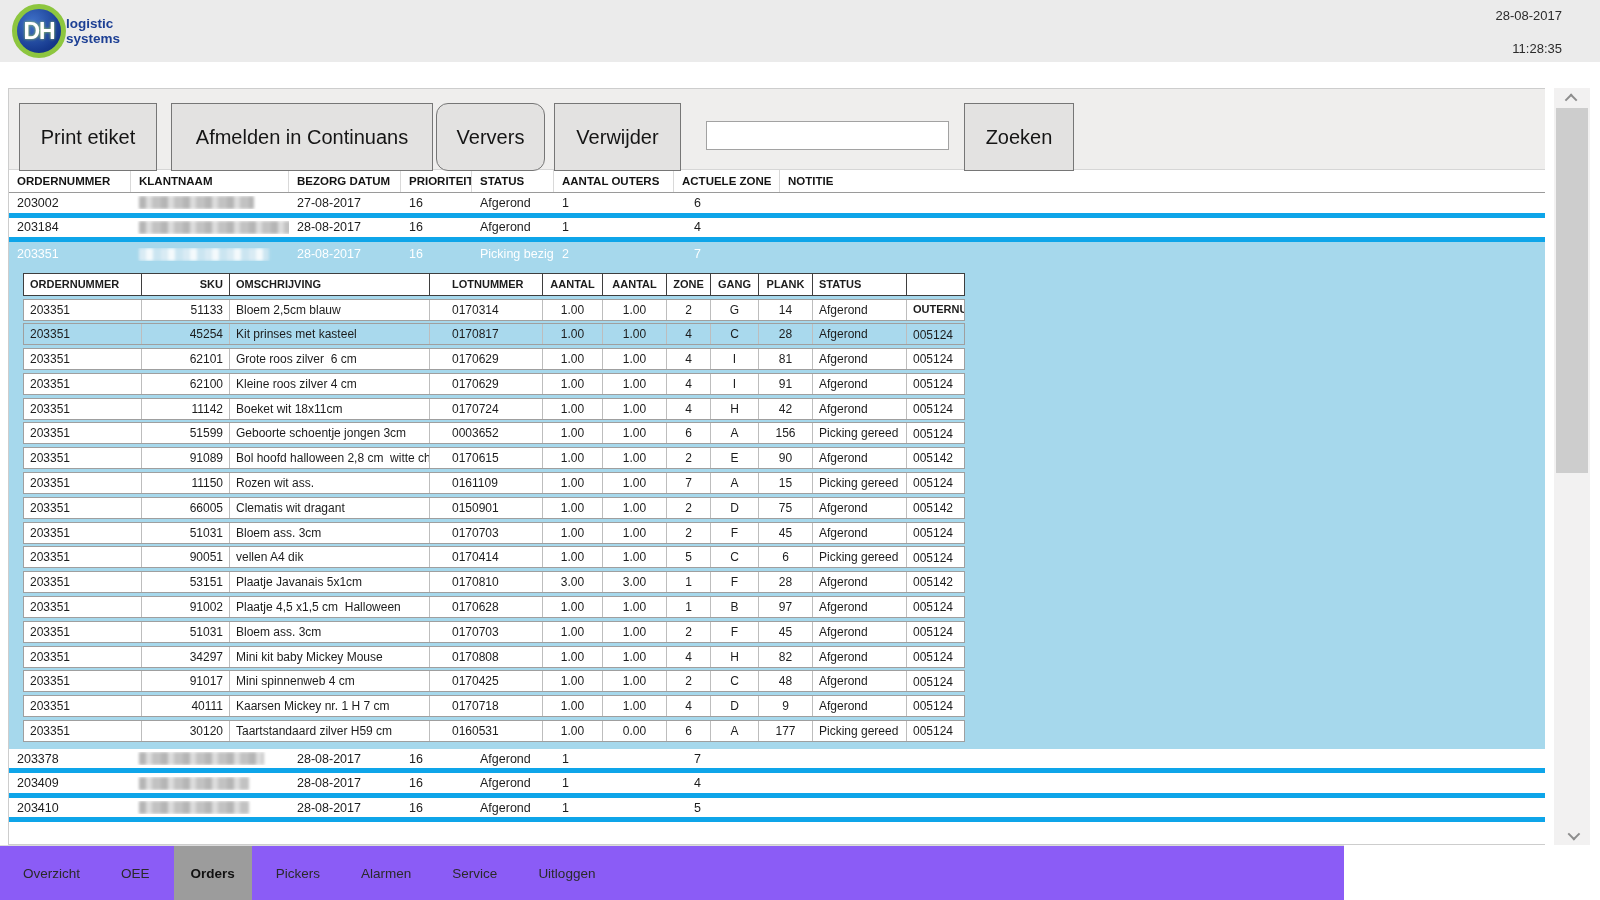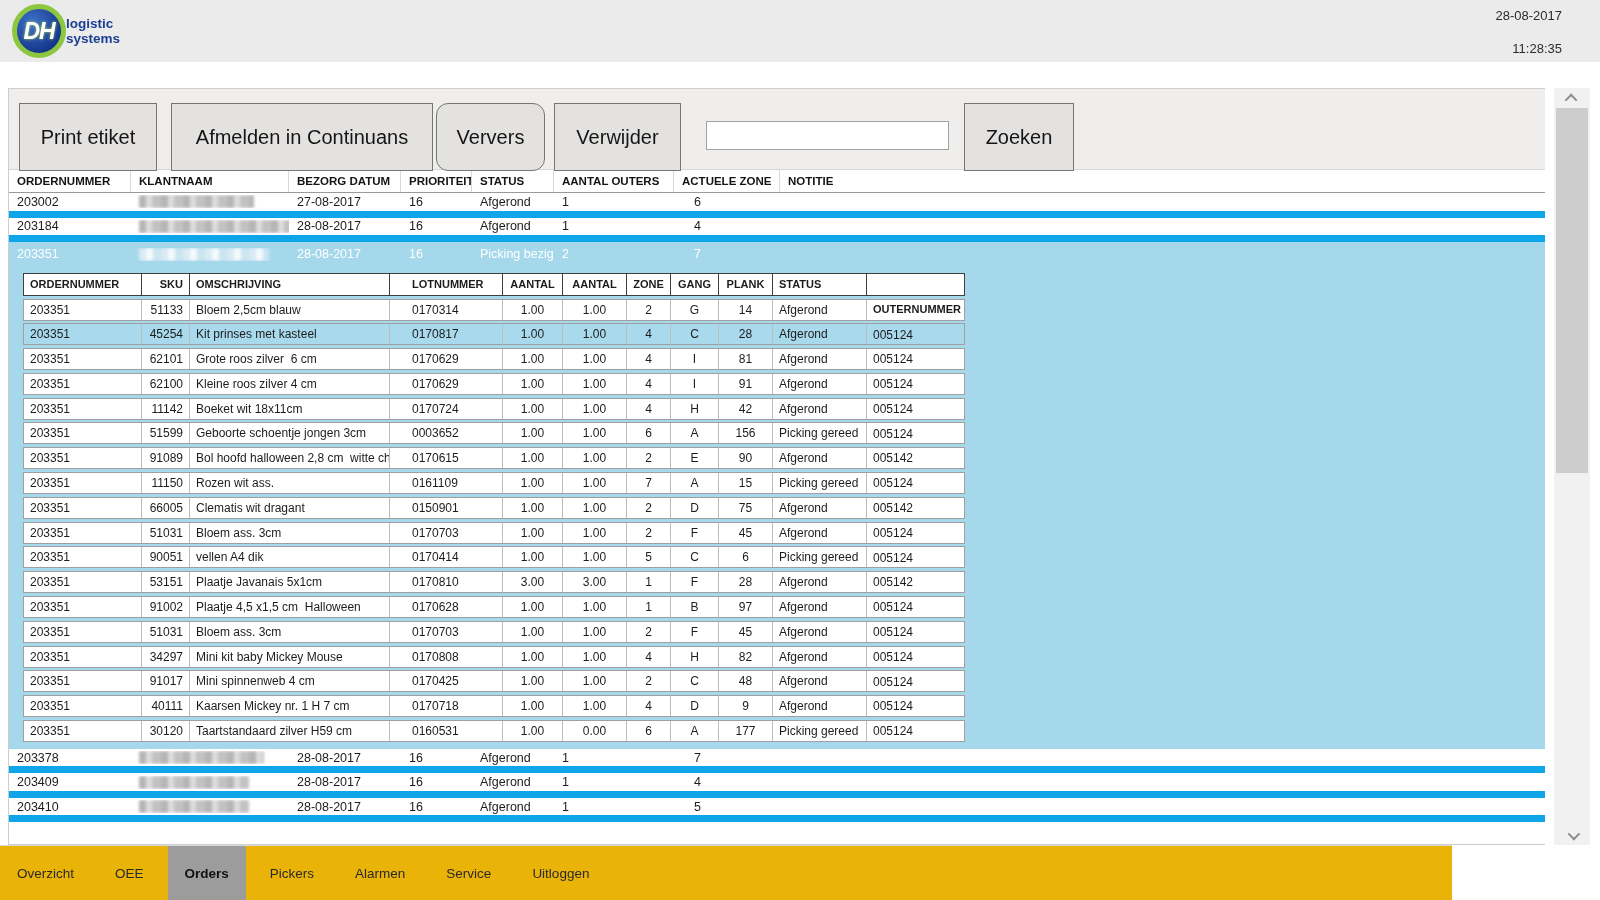--- a/index.html
+++ b/index.html
@@ -5,21 +5,21 @@
   * { margin:0; padding:0; box-sizing:border-box; }
   html,body { width:1600px; height:900px; overflow:hidden; background:#fff;
               font-family:"Liberation Sans", sans-serif; color:#1c1c1c; }
 
   
   .header { position:absolute; top:0; left:0; width:1600px; height:62px; background:#ebebeb; }
   .logo-wrap { position:absolute; left:12px; top:4px; display:flex; align-items:center; }
   .logo-circle { width:54px; height:54px; border-radius:50%;
                  background:radial-gradient(circle at 35% 30%, #3f71c9 0%, #16398d 70%, #102c6e 100%);
                  border:5px solid #8dc63f; display:flex; align-items:center; justify-content:center; }
-  .logo-circle span { color:#fff; font-weight:800; font-style:italic; font-size:23px; letter-spacing:-1px;
+  .logo-circle span { color:#fff; font-weight:800; font-size:23px; letter-spacing:-1px;
                       text-shadow:0 0 3px #a5d34f; }
   .brand { color:#1c3f94; font-weight:700; font-size:13.5px; line-height:15px; }
   .clock { position:absolute; right:38px; top:8px; text-align:right; font-size:13px; color:#2b2b2b; }
   .clock .time { margin-top:18px; }
 
   
   .panel { position:absolute; left:8px; top:88px; width:1537px; height:757px; background:#fff;
            border:1px solid #cdcdcd; border-right:none; }
 
   .toolbar { position:relative; height:80px; background:#efeeed; }
@@ -38,21 +38,21 @@
   .grid-header { display:flex; height:24px; border-top:1px solid #d6d6d6; border-bottom:1px solid #9a9a9a;
                  background:#fff; }
   .grid-header .hc { display:flex; align-items:center; height:100%; padding-left:8px;
                      font-size:11.5px; font-weight:700; color:#141414; border-right:1px solid #d9d9d9;
                      white-space:nowrap; overflow:hidden; }
   .grid-header .hc:last-child { border-right:none; }
   .c0{width:122px;} .c1{width:158px;} .c2{width:112px;} .c3{width:71px;}
   .c4{width:82px;} .c5{width:120px;} .c6{width:106px;} .c7{flex:1;}
 
   .order-row { display:flex; height:24.5px; align-items:center; font-size:12.5px;
-               border-bottom:7px solid #0ea5e9; background:#fff; }
+               border-bottom:5px solid #0ea5e9; background:#fff; }
   .order-row .cell { padding-left:8px; white-space:pre; overflow:hidden; }
   .order-row .cell.c6 { padding-left:20px; }
   .order-row.selected { background:#a6d8ec; color:#fff; border-bottom:none; }
 
   .blur { height:13px; border-radius:1px; filter:blur(1.6px);
           background:repeating-linear-gradient(90deg,#b5b5b5 0 7px,#dcdcdc 7px 13px,#c2c2c2 13px 22px); }
   .blur-sel { background:repeating-linear-gradient(90deg,#d9ebf4 0 7px,#f4fafc 7px 14px,#cbe5f1 14px 22px); }
 
   
   .detail { background:#a6d8ec; padding:6px 0 4px 14px; }
@@ -61,38 +61,38 @@
   .sub-header .sh { display:flex; align-items:center; height:100%; padding:0 6px;
                     font-size:11px; font-weight:700; border-right:1px solid #3e3e3e;
                     white-space:nowrap; overflow:hidden; }
   .sub-header .sh:last-child { border-right:none; }
   .sub-row { display:flex; height:22px; background:#fff; border:1px solid #9f9f9f; margin-bottom:2.8px;
              font-size:12px; }
   .sub-row .sc { display:flex; align-items:center; height:100%; padding:0 6px;
                  border-right:1px solid #bdbdbd; white-space:pre; overflow:hidden; }
   .sub-row .sc:last-child { border-right:none; }
   .sub-row.selected { background:#a9d9ed; }
-  .d0{width:118px;} .d1{width:48px; justify-content:flex-end;} .d2{width:200px;} .d3{width:97px;margin-left:16px;}
+  .d0{width:118px;} .d1{width:48px; justify-content:flex-end;margin-left:40px;} .d2{width:200px;} .d3{width:97px;margin-left:16px;}
   .d4{width:60px; justify-content:center;} .d5{width:64px; justify-content:center;}
   .d6{width:44px; justify-content:center;} .d7{width:48px; justify-content:center;}
   .d8{width:54px; justify-content:center;} .d9{width:94px;} .d10{flex:1;margin-top:25px;}
 
   
   .scrollbar { position:absolute; right:10px; top:88px; width:36px; height:757px; background:#f2f1f1; }
   .sb-btn { position:absolute; left:0; width:36px; height:20px; display:flex; align-items:center;
             justify-content:center; }
   .sb-up { top:0; } .sb-down { bottom:0; }
   .chev { width:9px; height:9px; border-left:2px solid #8d8d8d; border-top:2px solid #8d8d8d; }
   .chev-up { transform:rotate(45deg) translateY(2px); }
   .chev-down { transform:rotate(225deg) translateY(2px); }
   .sb-thumb { position:absolute; left:2px; right:2px; top:20px; height:365px; background:#cdcdcd; }
 
   
-  .tabbar { position:absolute; left:0; bottom:0; width:1452px; height:55px; background:#eab308;
-            border-top:1px solid #dcdcdc; display:flex; align-items:stretch; padding-left:0; }
+  .tabbar { position:absolute; left:0; bottom:0; width:1344px; height:55px; background:#8b5cf6;
+            border-top:1px solid #dcdcdc; display:flex; align-items:stretch; padding-left:6px; }
   .tab { display:flex; align-items:center; padding:0 17px; margin-right:7px; font-size:13.5px; color:#2a2a2a; }
   .tab.active { background:#9c9c9c; font-weight:700; color:#111; }
 </style>
 </head>
 <body>
 
 <div class="header">
   <div class="logo-wrap">
     <div class="logo-circle">
       <span>DH</span>

